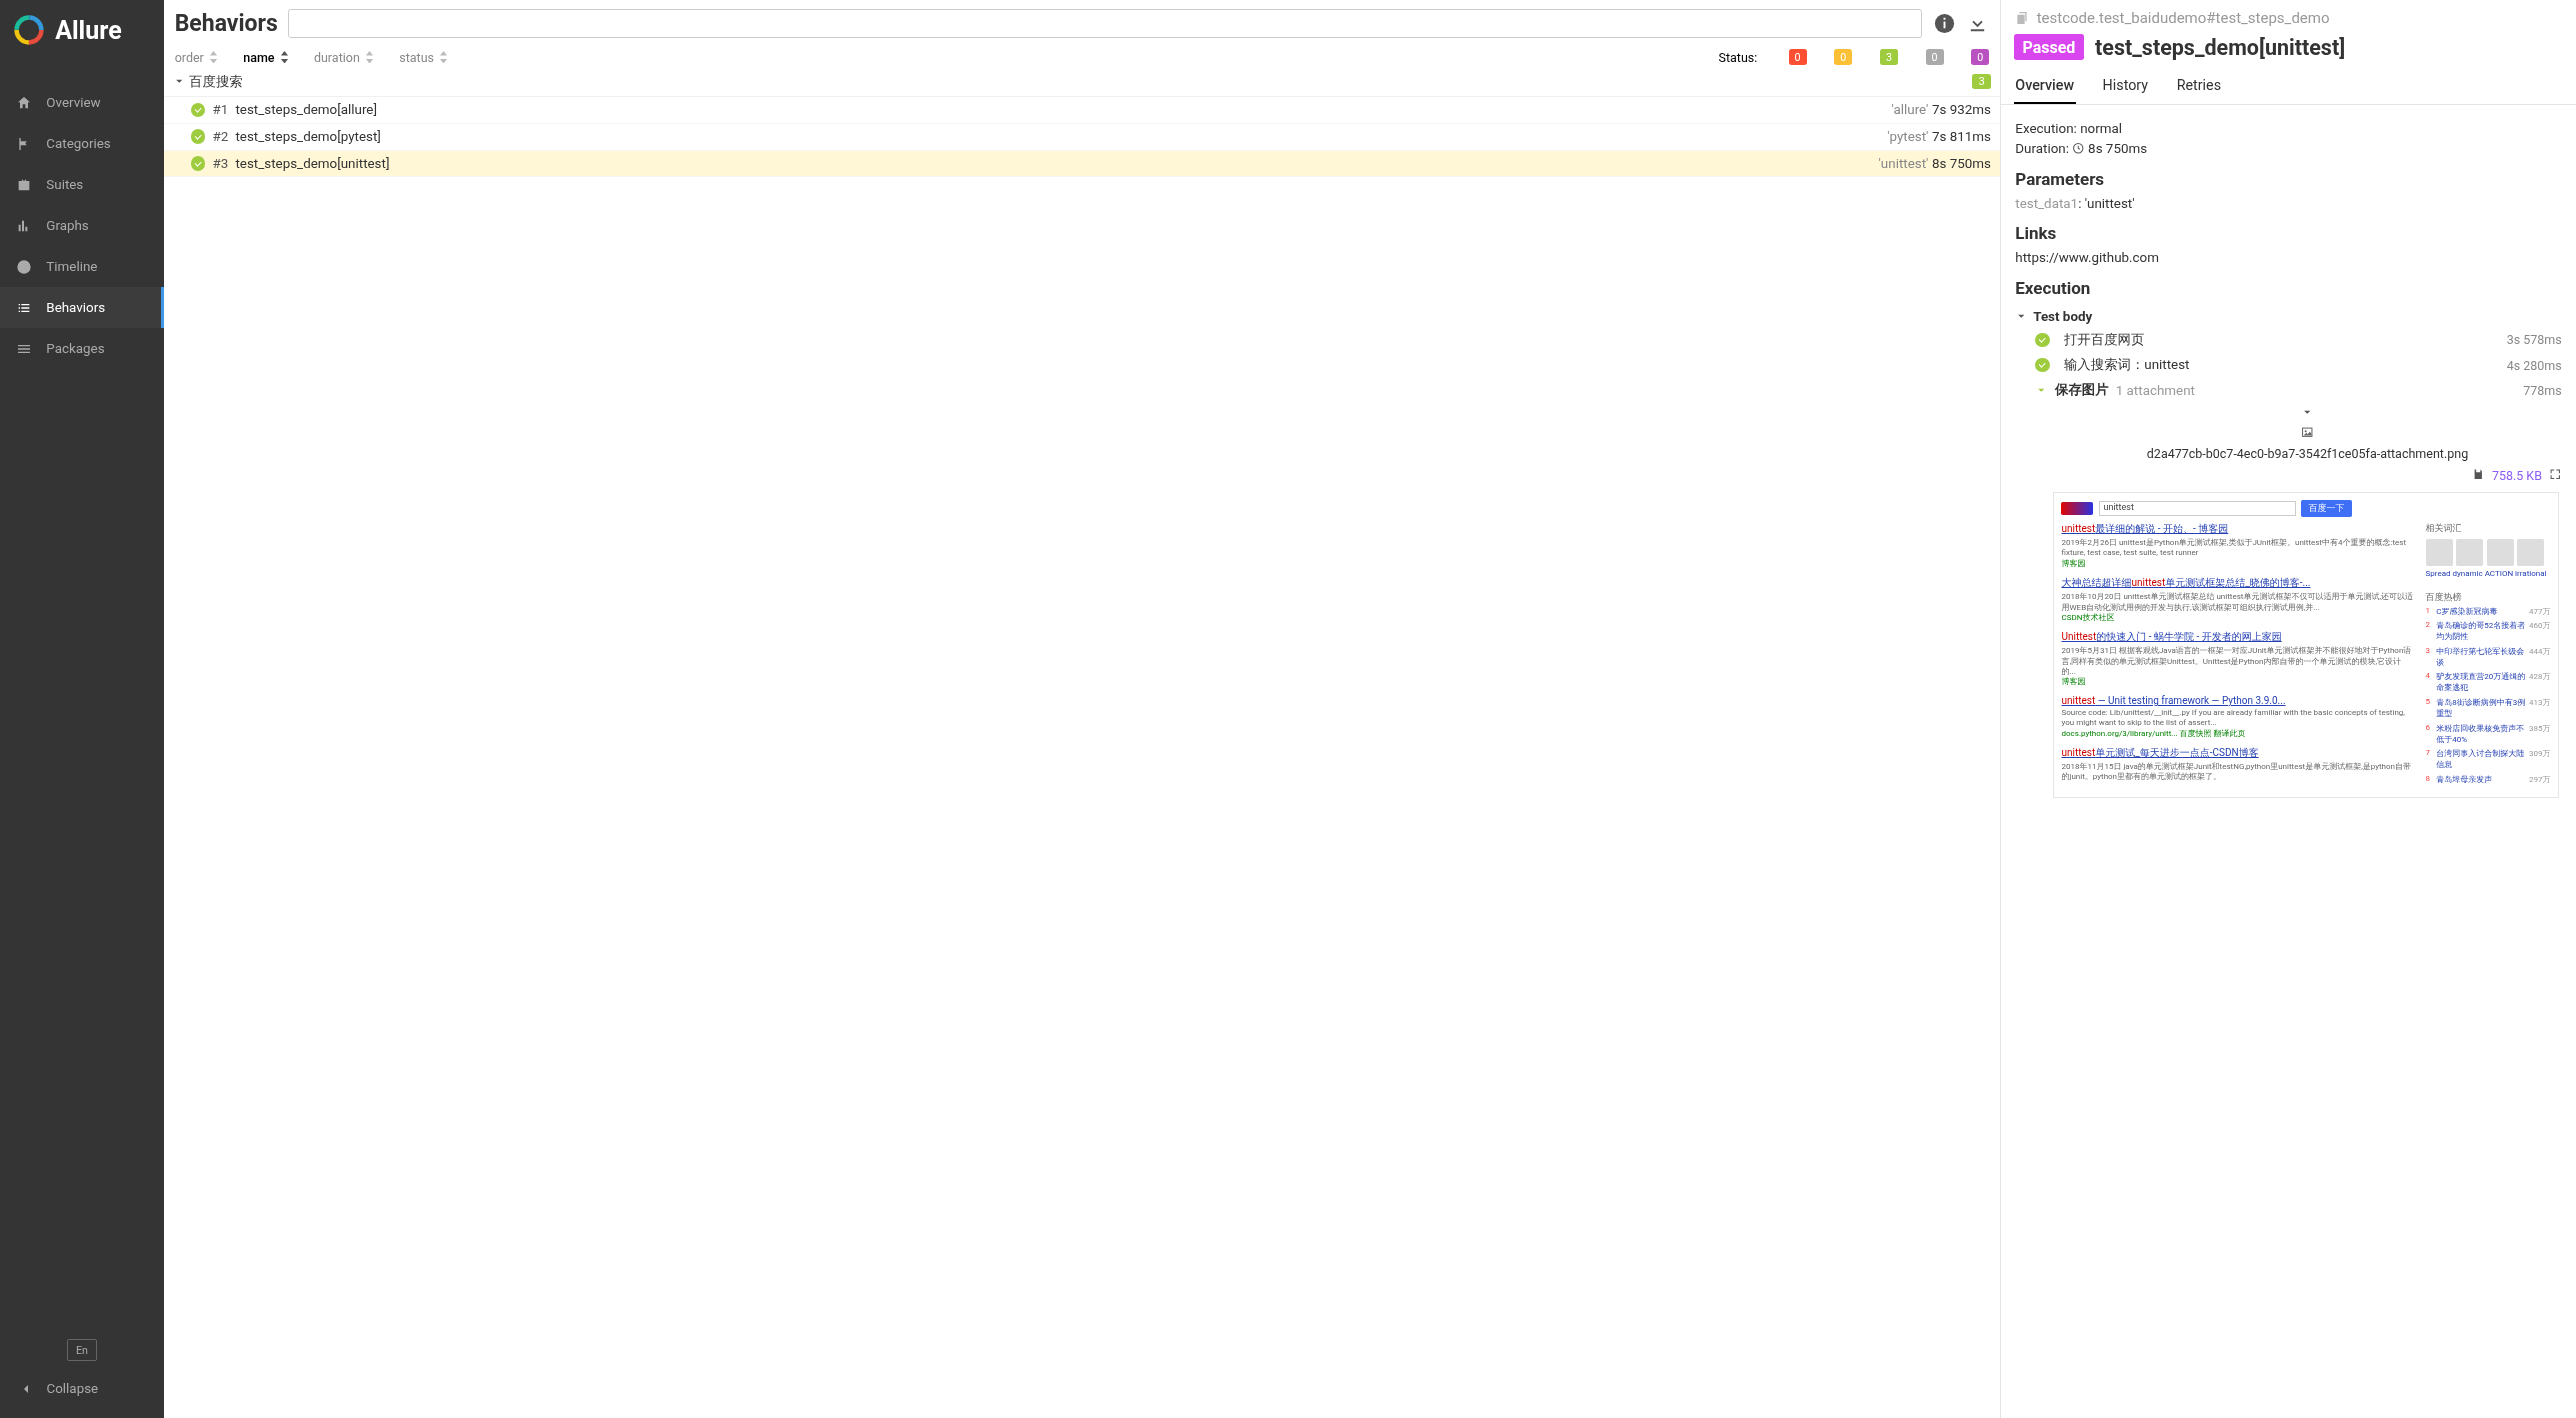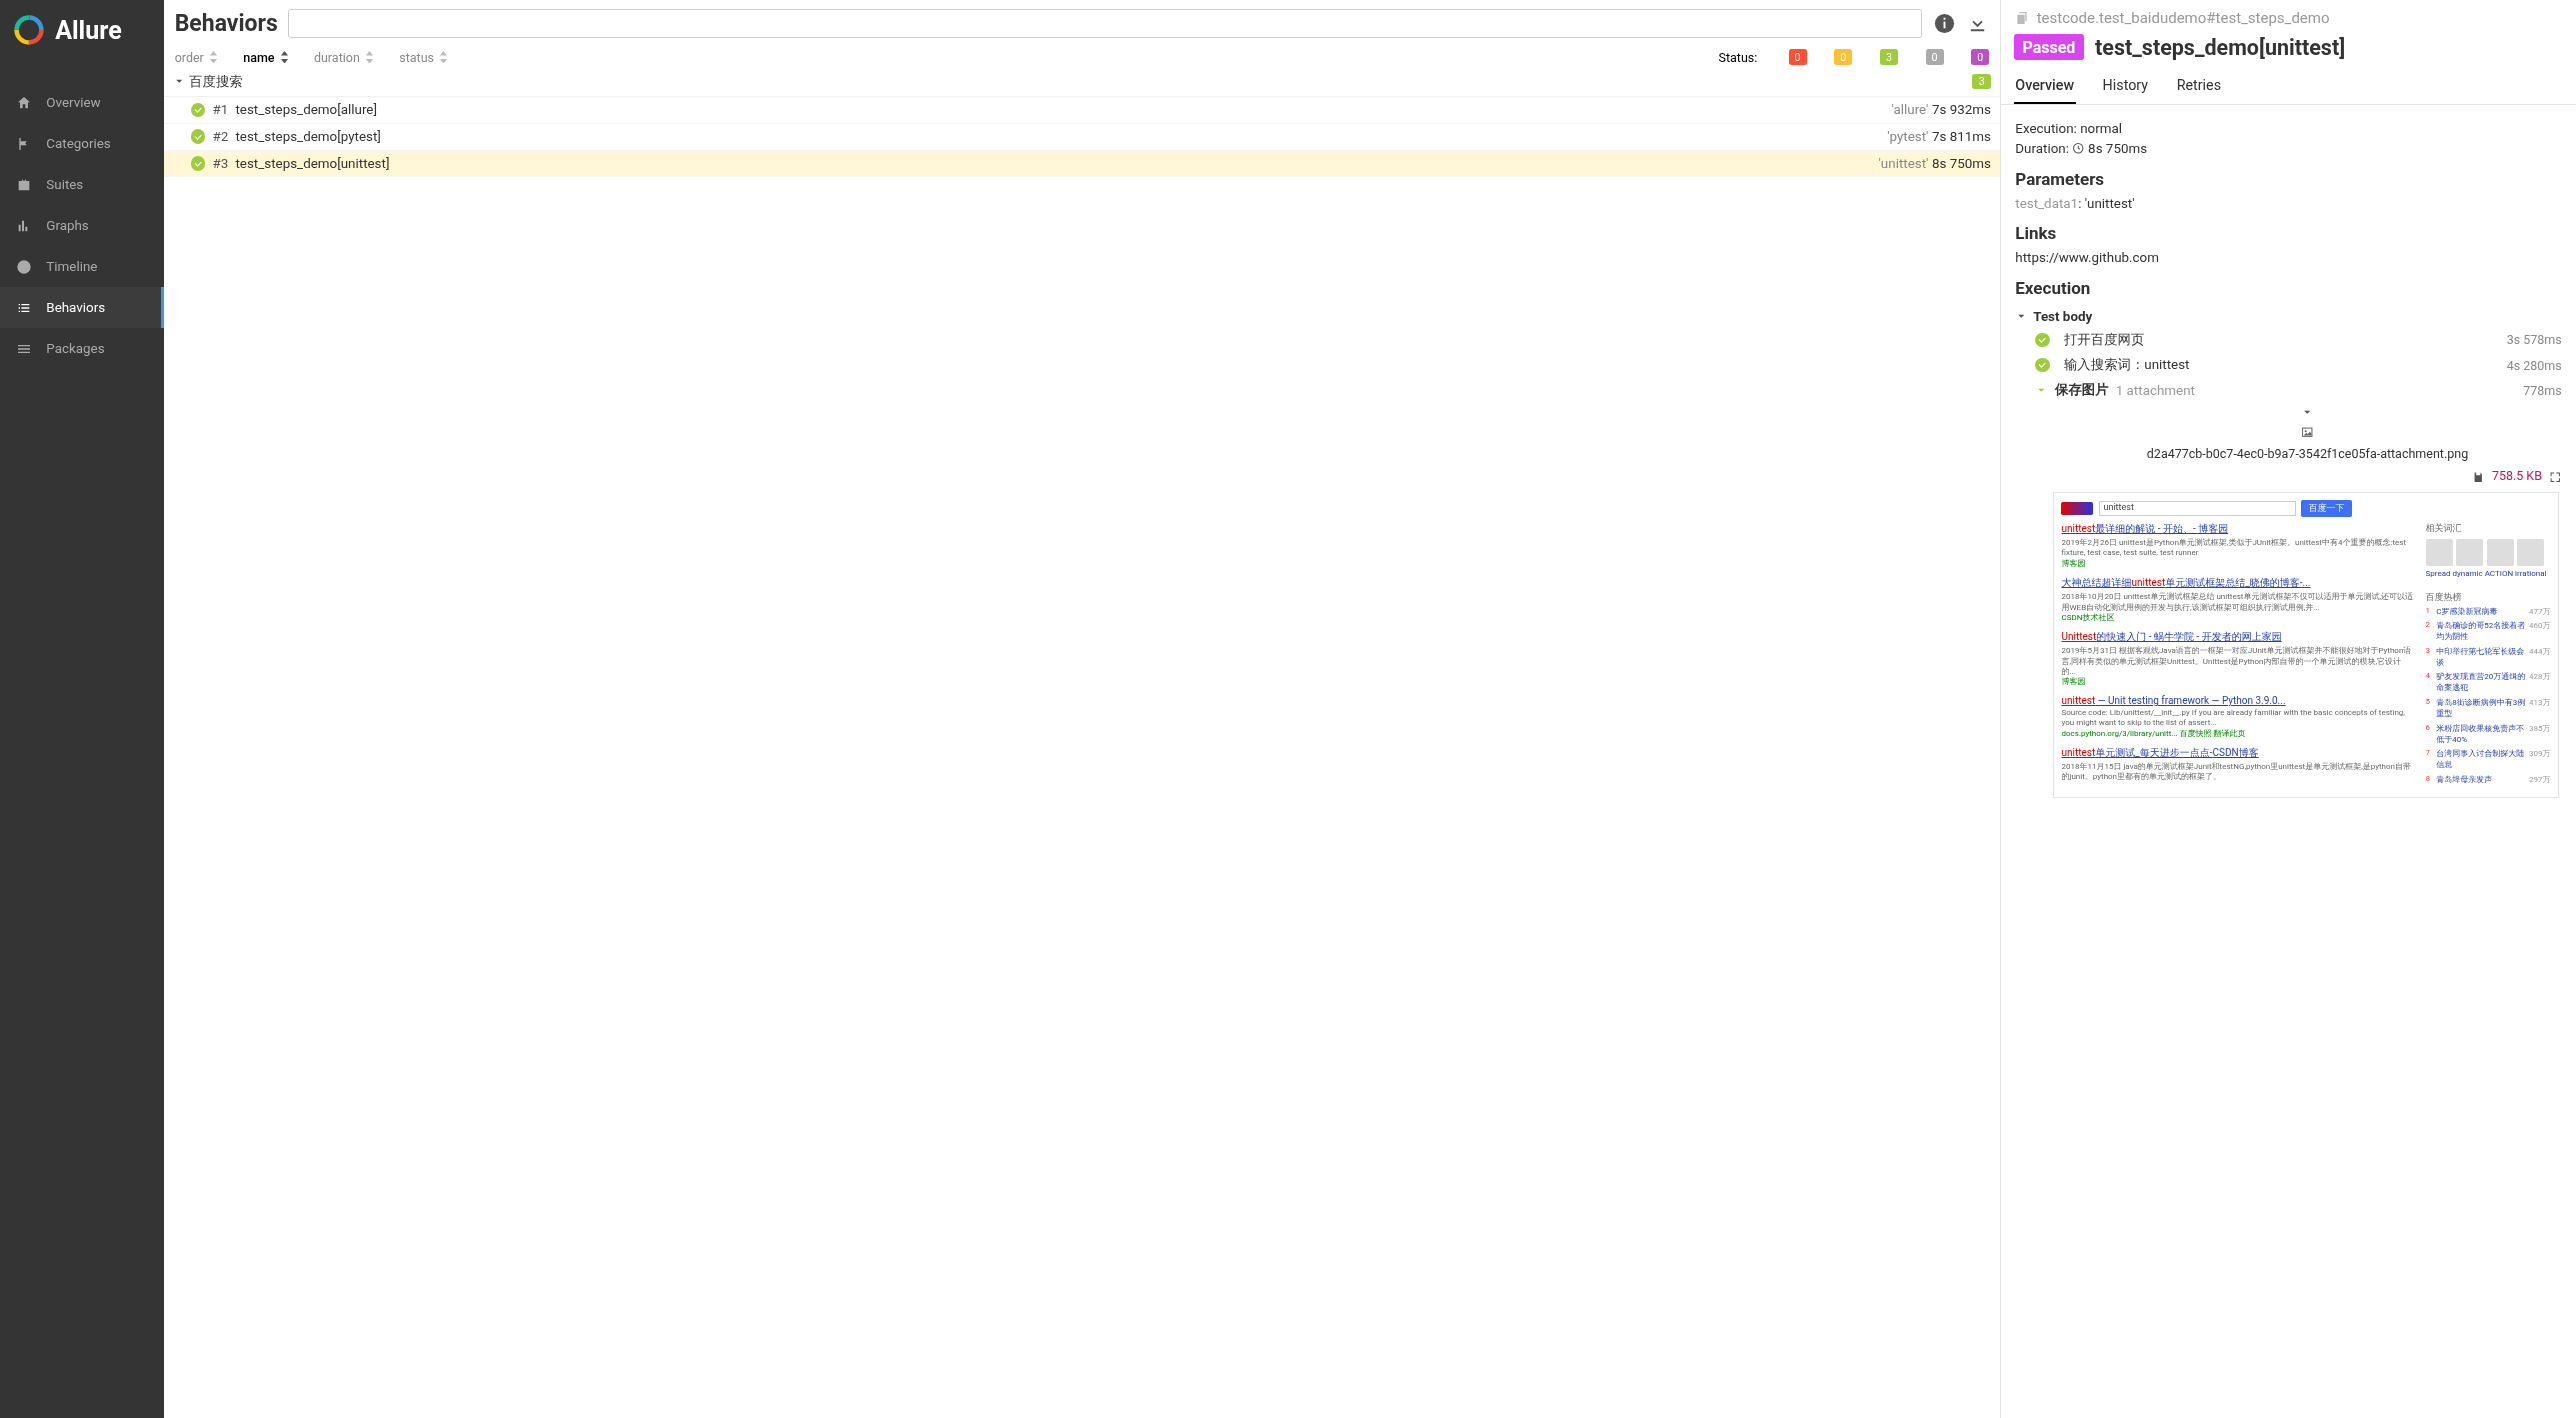--- a/index.html
+++ b/index.html
@@ -68,21 +68,21 @@
 .kv { margin:5.4px 0; }
 .section-h { font-size:17px; font-weight:700; margin:12.5px 0 7.2px; }
 .muted { color:#999; }
 
 .exec-row { display:flex; align-items:center; gap:5.4px; padding:3.6px 0; cursor:pointer; }
 .chev { width:12.5px; height:12.5px; fill:#555; flex-shrink:0; }
 .step-row { display:flex; align-items:center; gap:7.2px; padding:3.6px 0 3.6px 20px; }
 .step-dur { margin-left:auto; color:#888; font-size:12.5px; }
 
 .attach-row { display:flex; align-items:center; gap:7.2px; padding:3.6px 0 3.6px 38px; font-size:12.5px;flex-direction:column; }
-.attach-meta { margin-left:auto; display:flex; align-items:flex-end; gap:7.2px; color:#be185d; }
+.attach-meta { margin-left:auto; display:flex; align-items:flex-start; gap:7.2px; color:#8b5cf6; }
 .screenshot { margin:5.4px 0 0 38px; width:calc(100% - 41px); border:0.9px solid #e4e4e4; }
 .shot-body { padding:7.2px; background:#fff; font-size:9px; min-height:233px; }
 .shot-search { display:flex; gap:5.4px; align-items:center; margin-bottom:5.4px; }
 .shot-logo { width:32px; height:12.5px; background:linear-gradient(90deg,#e10601,#2932e1); border-radius:1.8px; }
 .shot-input { flex:1; max-width:197px; border:0.9px solid #ccc; height:14.3px; font-size:9px; color:#444; padding-left:3.6px; }
 .shot-btn { background:#3e6ff4; color:#fff; padding:1.8px 7.2px; font-size:9px; border-radius:1.8px; }
 .shot-main { display:flex; gap:10.7px; }
 .shot-results { flex:1; }
 .shot-side { width:125px; }
 .result-block { margin-bottom:7.2px; }
@@ -148,20 +148,29 @@
           </svg>
         <span>Behaviors</span>
       </div>
       <div class="nav-item">
         <svg class="nav-icon" viewBox="0 0 24 24">
             <path d="M3 6h18v2H3zm0 5h18v2H3zm0 5h18v2H3z"></path>
           </svg>
         <span>Packages</span>
       </div>
     </div>
+    <div class="sidebar-bottom">
+      <div class="lang">En</div>
+      <div class="collapse">
+        <svg class="nav-icon" viewBox="0 0 24 24">
+            <path d="M15 6l-6 6 6 6z"></path>
+          </svg>
+        <span>Collapse</span>
+      </div>
+    </div>
   </div>
 
   <div class="mid">
     <div class="mid-header">
       <div class="page-title">Behaviors</div>
       <input class="search-box" placeholder="" style="">
       <svg class="hdr-icon" viewBox="0 0 24 24">
           <circle cx="12" cy="12" r="10"></circle>
           <rect x="11" y="10" width="2" height="7" fill="#fff"></rect>
           <rect x="11" y="6" width="2" height="2" fill="#fff"></rect>

